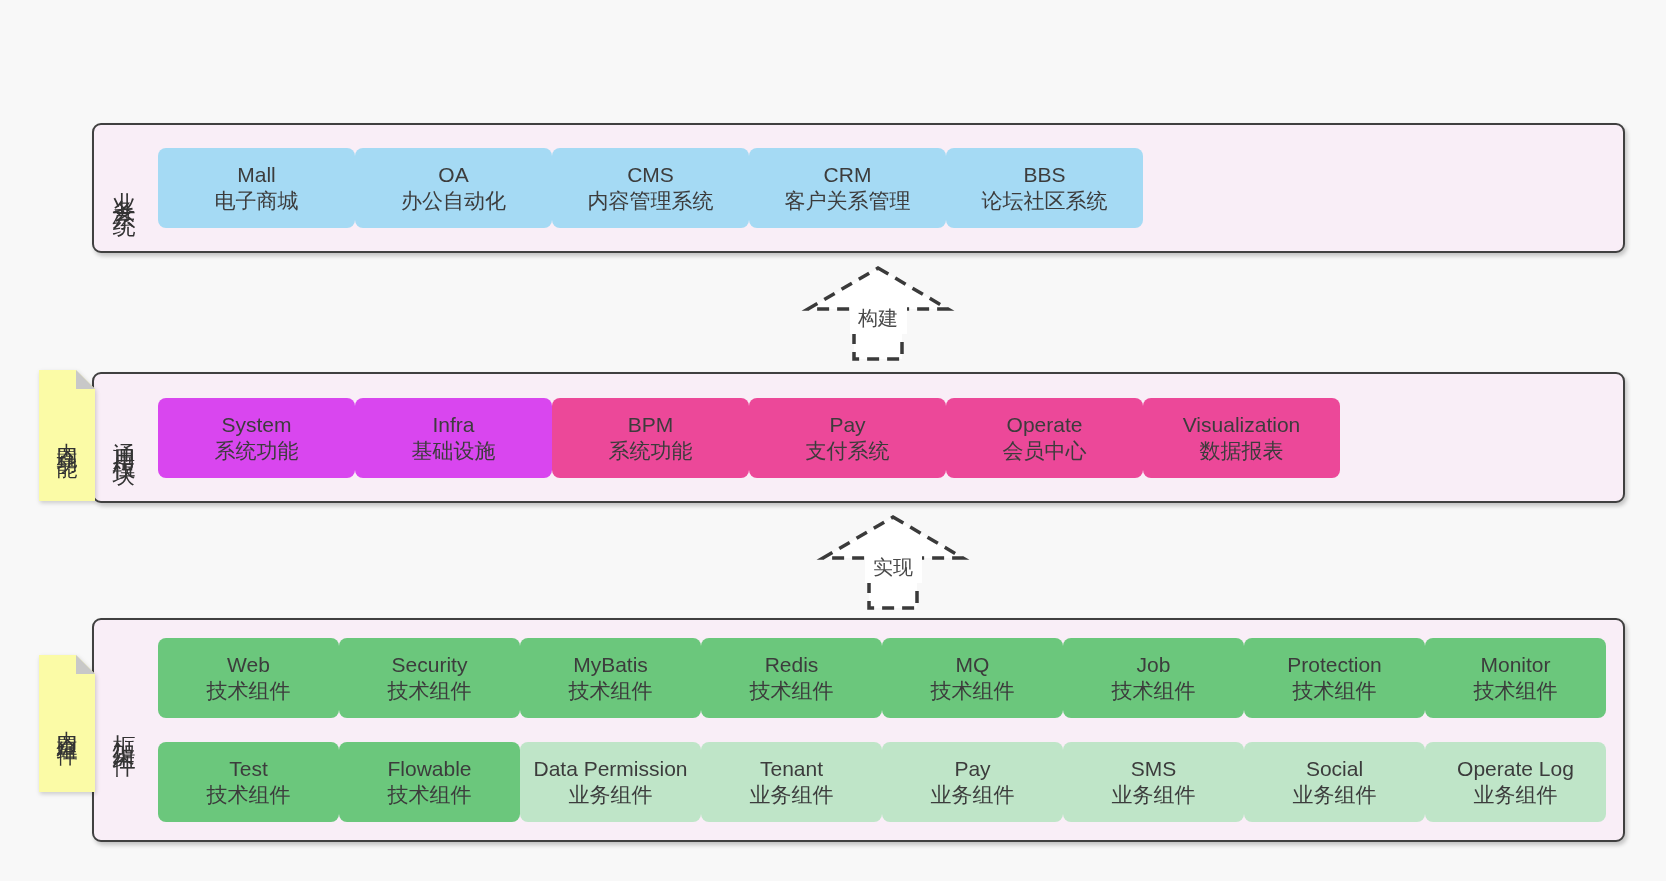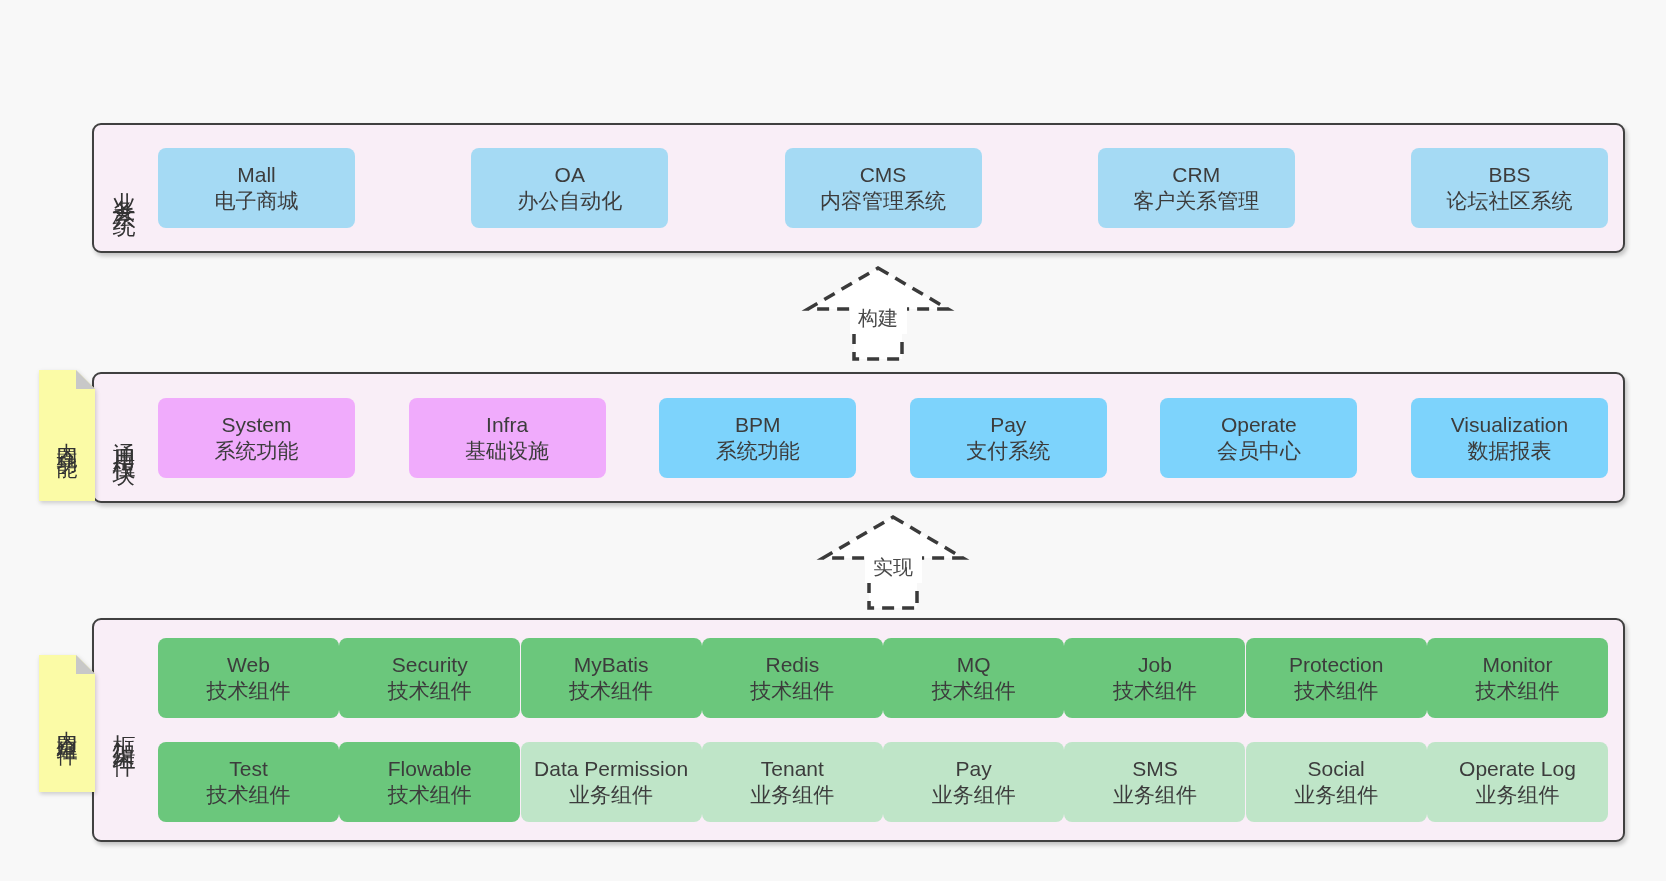--- a/index.html
+++ b/index.html
@@ -45,41 +45,40 @@
   .layer-content {
     flex:1;
     display:flex;
     flex-direction:column;
     justify-content:center;
     padding:0 15px 0 16px;
     gap:24px;
   }
   .boxes-row {
     display:flex;
-    justify-content:space-between;
     align-items:center;
   }
   .box {
     height:80px;
     border-radius:8px;
     display:flex;
     flex-direction:column;
     align-items:center;
     justify-content:center;
     text-align:center;
     font-size:21px;
     line-height:26px;
     color:#3c3c3c;
   }
   .layer-business .box, .layer-modules .box { width:197px; }
   .layer-framework .box { width:181px; }
 
   .c-blue       { background:#a5daf4; }
-  .c-red        { background:#f0abfc; }
-  .c-pink       { background:#7dd3fc; }
+  .c-red        { background:#d946ef; }
+  .c-pink       { background:#ec4899; }
   .c-green      { background:#6bc77c; }
   .c-lightgreen { background:#bfe5c8; }
 
   .tag {
     position:absolute;
     width:56px;
     filter:drop-shadow(1px 2px 2px rgba(0,0,0,0.18));
     z-index:3;
   }
   .tag-modules   { left:39px; top:370px; height:131px; }

